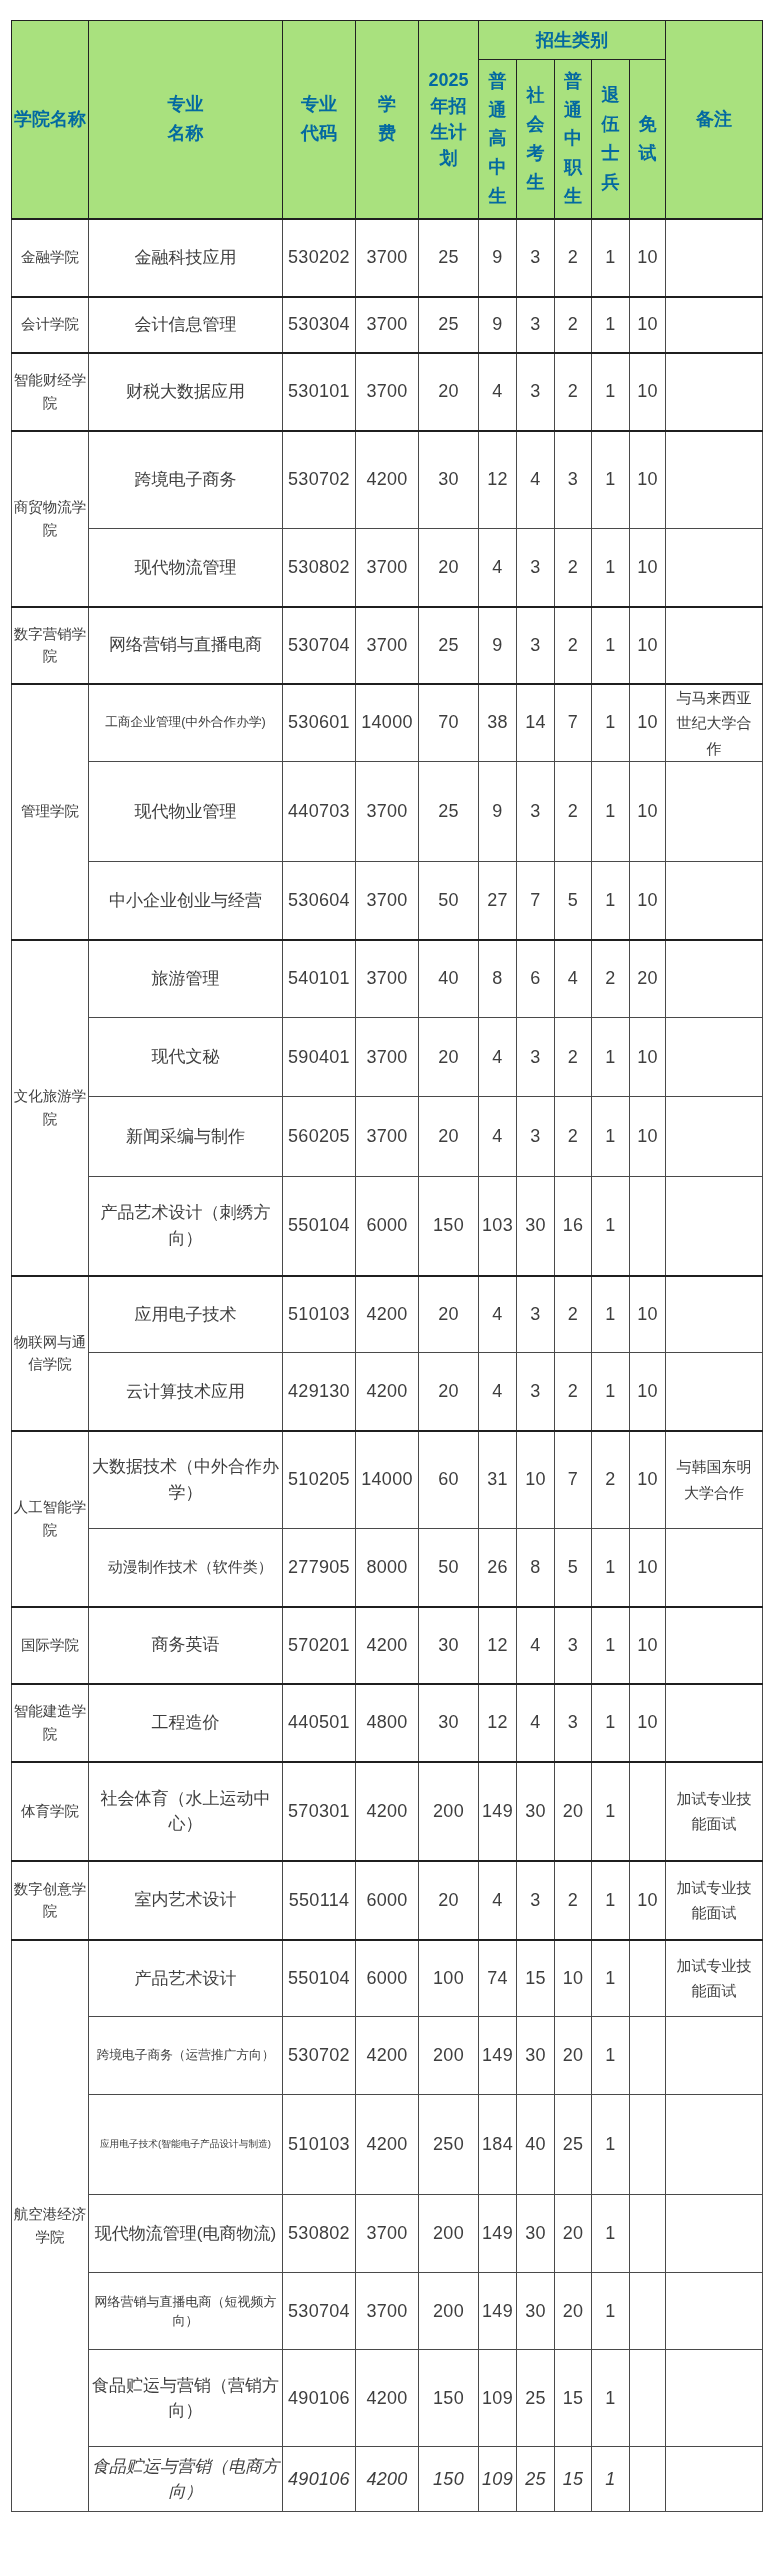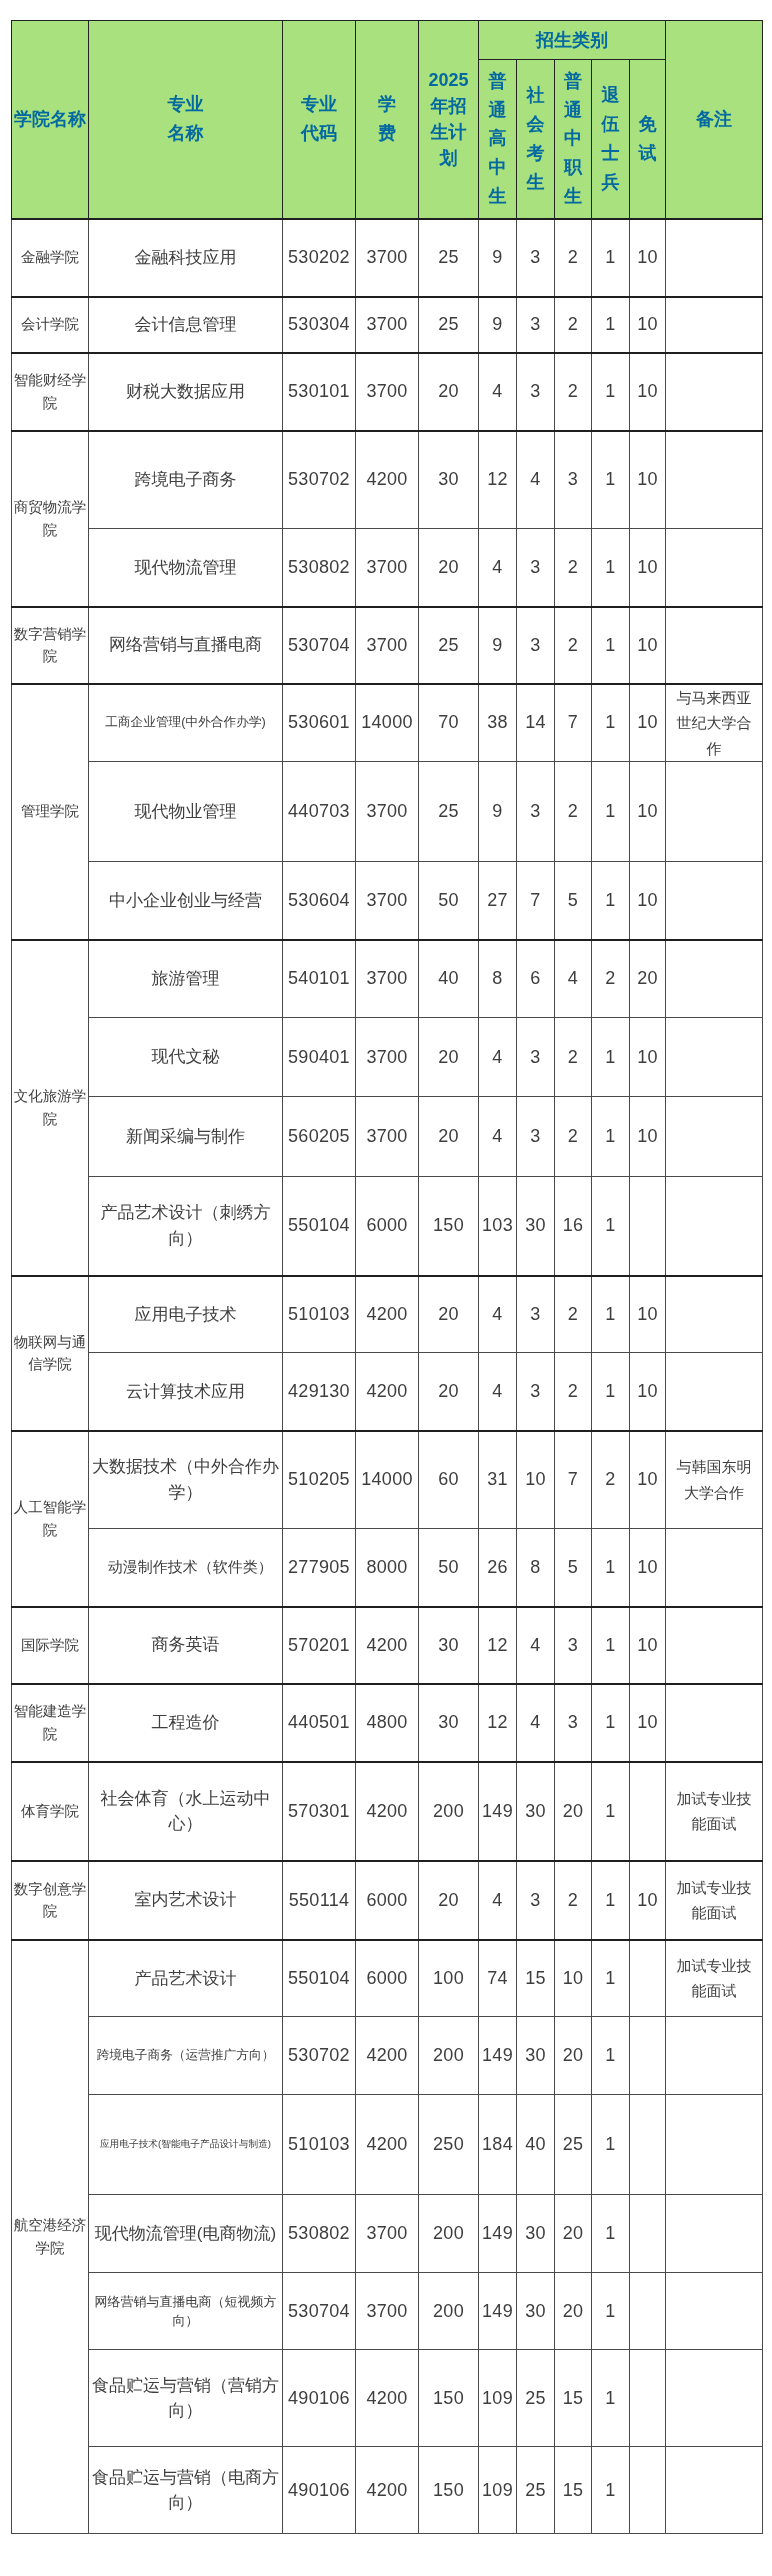--- a/index.html
+++ b/index.html
@@ -407,21 +407,21 @@
         <td class="num">490106</td>
         <td class="num">4200</td>
         <td class="num">150</td>
         <td class="num">109</td>
         <td class="num">25</td>
         <td class="num">15</td>
         <td class="num">1</td>
         <td class="num"></td>
         <td class="note"></td>
       </tr>
-      <tr style="height: 87px;">
+      <tr style="height: 65px; font-style: italic;">
         <td class="major fs22">食品贮运与营销（电商方向）</td>
         <td class="num">490106</td>
         <td class="num">4200</td>
         <td class="num">150</td>
         <td class="num">109</td>
         <td class="num">25</td>
         <td class="num">15</td>
         <td class="num">1</td>
         <td class="num"></td>
         <td class="note"></td>

